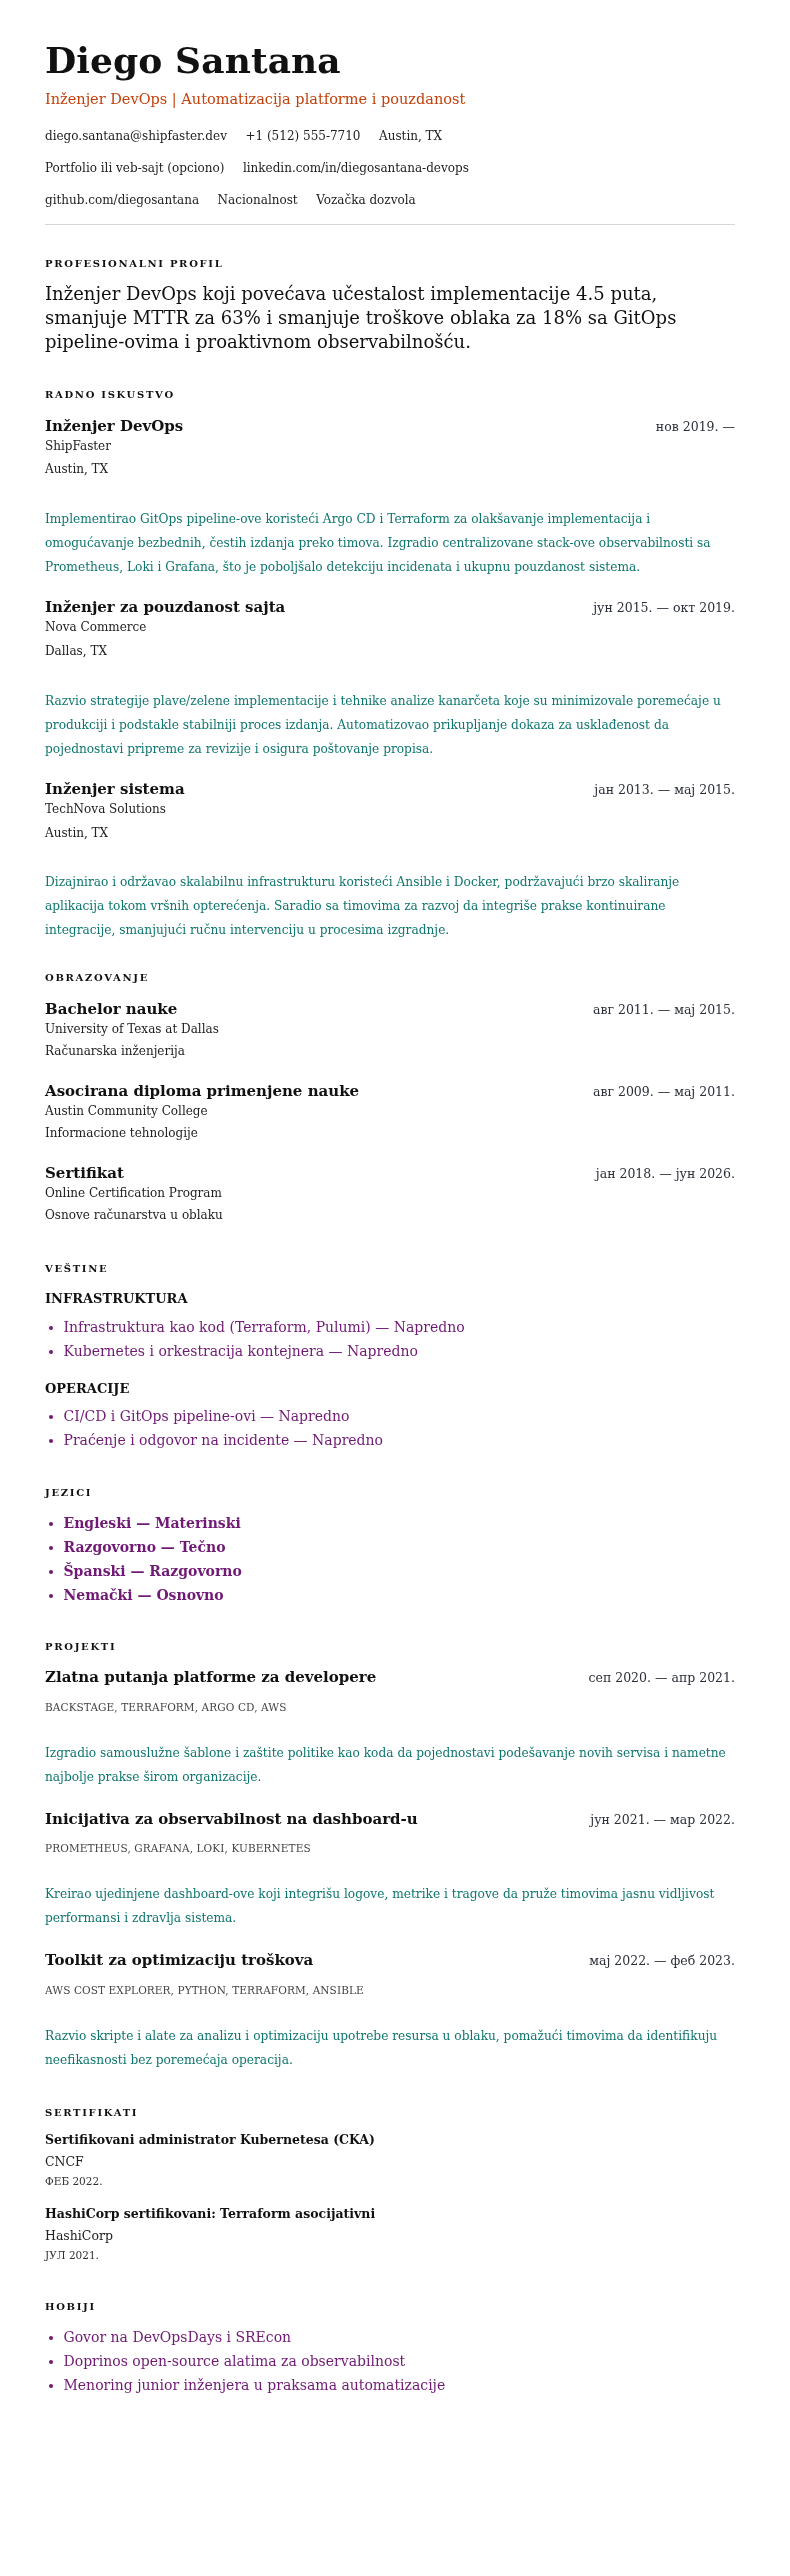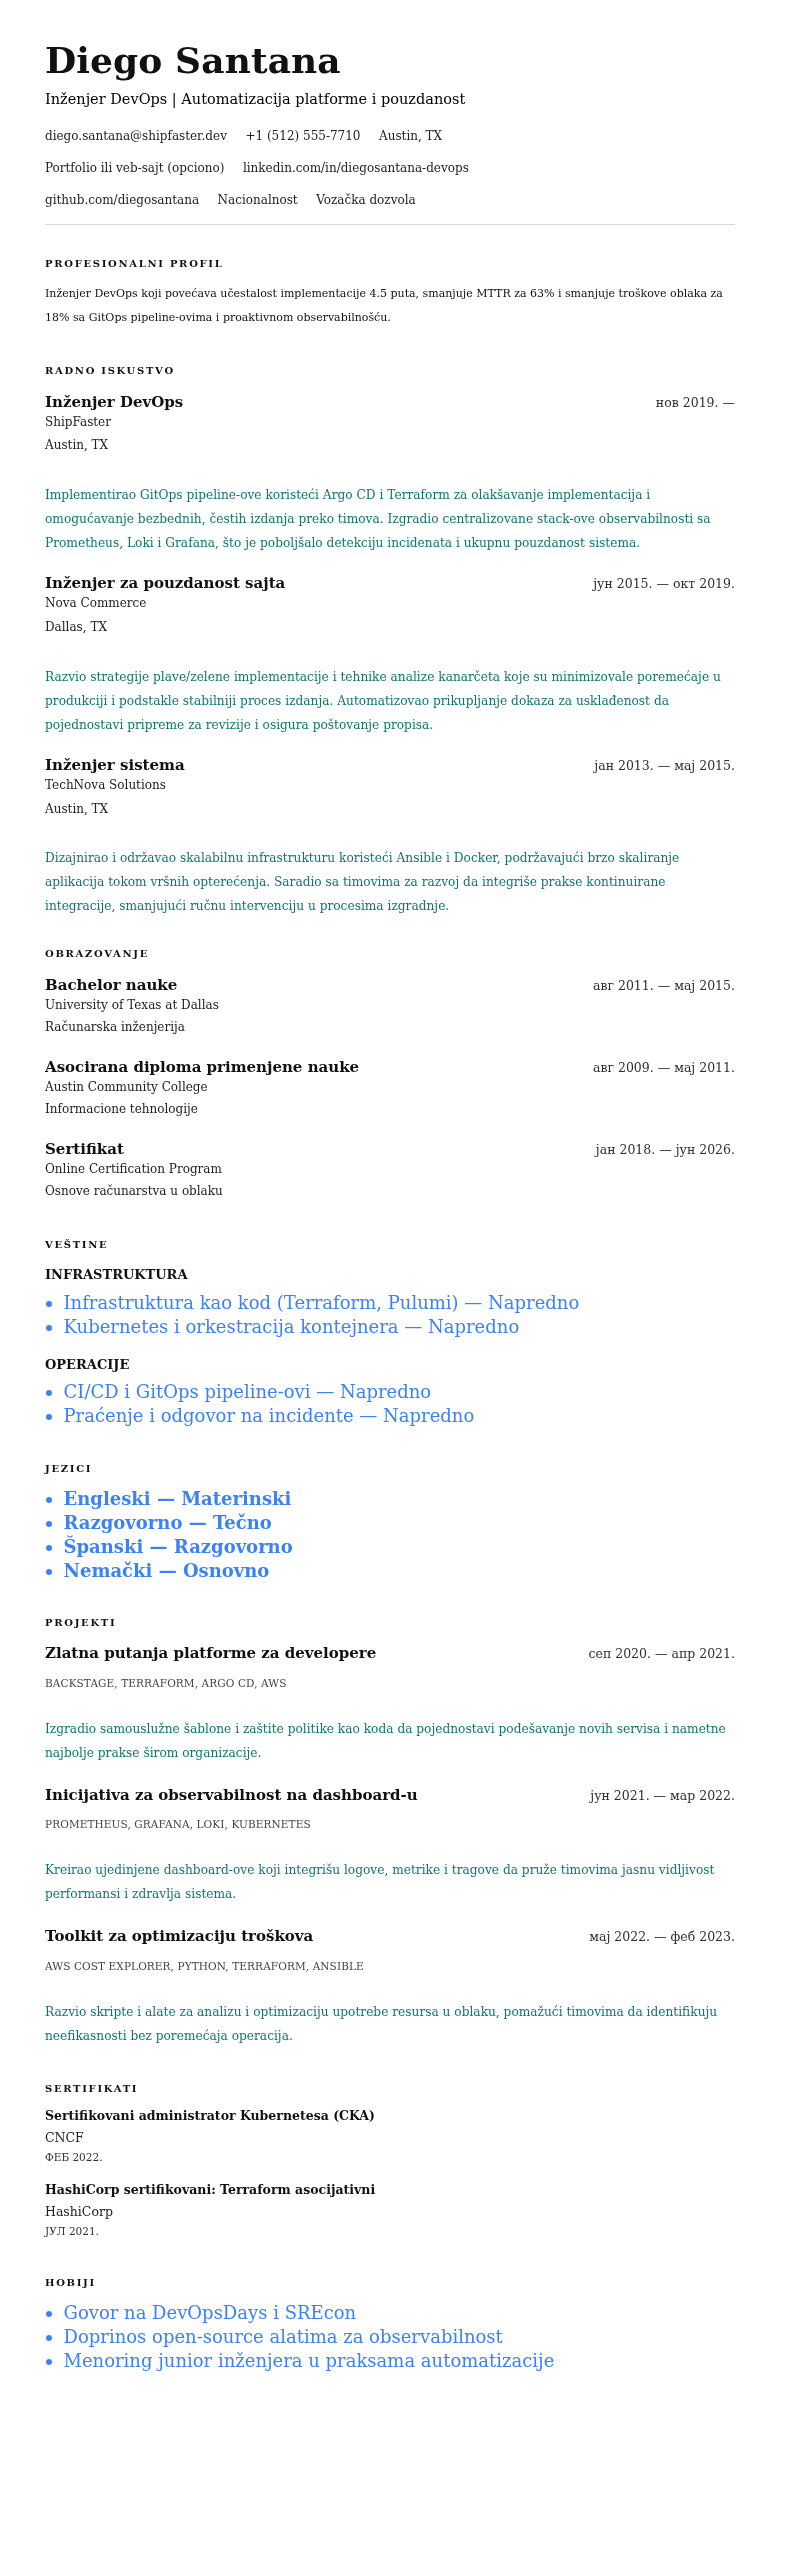--- a/index.html
+++ b/index.html
@@ -4,50 +4,50 @@
 <style>
   html, body { margin: 0; padding: 0; background: #ffffff; }
   body {
     width: 791px;
     min-height: 2576px;
     font-family: "DejaVu Serif", serif;
     color: #111111;
   }
   .page { padding: 34px 45px 40px 45px; box-sizing: border-box; width: 780px; }
   .name { font-size: 36px; font-weight: bold; margin: 0; line-height: 53px; letter-spacing: 0.1px; }
-  .headline { font-size: 14.5px; margin: 0; line-height: 24px; color: #000000; }
+  .headline { font-size: 14.5px; margin: 0; line-height: 24px; color: #c2410c; }
   .contact-row { display: flex; gap: 18.5px; font-size: 12px; color: #222; line-height: 16px; margin-top: 16px; }
   .contact-row:first-of-type { margin-top: 16px; }
   .contact-block { margin-top: 8px; }
   .contact-block .contact-row { margin-top: 0; margin-bottom: 16px; }
   .divider { border: none; border-top: 1.3px solid #d6d6da; margin: 20px 0 0 0; }
 
   .section { margin-top: 32px; }
   .section-title {
     font-size: 10px; font-weight: bold; letter-spacing: 1.7px; text-transform: uppercase;
     margin: 0 0 12px 0; line-height: 13px;
   }
-  .profile-text { font-size: 11px; line-height: 24px; margin: 0; color: #111; }
+  .profile-text { font-size: 18px; line-height: 24px; margin: 0; color: #111; }
 
   .entry { margin-top: 14.5px; }
   .entry-head { display: flex; justify-content: space-between; align-items: baseline; }
   .entry-title { font-size: 15px; font-weight: bold; line-height: 21px; }
   .entry-date { font-size: 12.5px; color: #2b2f38; line-height: 18.5px; }
   .entry-sub { font-size: 12px; line-height: 18.5px; color: #222; }
   .entry-loc { font-size: 12px; line-height: 18.5px; color: #222; margin-top: 5.3px; }
   .entry-desc { font-size: 12.2px; line-height: 24px; color: #0f766e; margin: 28px 0 0 0; }
   .job + .job { margin-top: 18.5px; }
 
   .edu + .edu { margin-top: 20px; }
   .edu .entry-loc { margin-top: 4px; }
 
   .skill-group-title { font-size: 13px; font-weight: bold; margin: 0; line-height: 20px; }
   .skill-group + .skill-group { margin-top: 16px; }
   ul.bullets { margin: 5.3px 0 0 0; padding: 0 0 0 18.5px; list-style: disc; }
-  ul.bullets li { font-size: 18px; line-height: 24px; color: #3b82f6; }
+  ul.bullets li { font-size: 14px; line-height: 24px; color: #701a75; }
 
   .project + .project { margin-top: 20px; }
   .tech { font-size: 10.5px; color: #444; line-height: 16px; margin-top: 10.5px; letter-spacing: 0.1px; }
   .project .entry-desc { margin-top: 26px; }
 
   .cert { margin-top: 12px; }
   .cert + .cert { margin-top: 14.5px; }
   .cert-name { font-size: 12.5px; font-weight: bold; line-height: 18.5px; }
   .cert-issuer { font-size: 12.5px; line-height: 20px; color: #222; margin-top: 2.6px; }
   .cert-date { font-size: 10.5px; line-height: 17px; color: #333; margin-top: 1.3px; }

